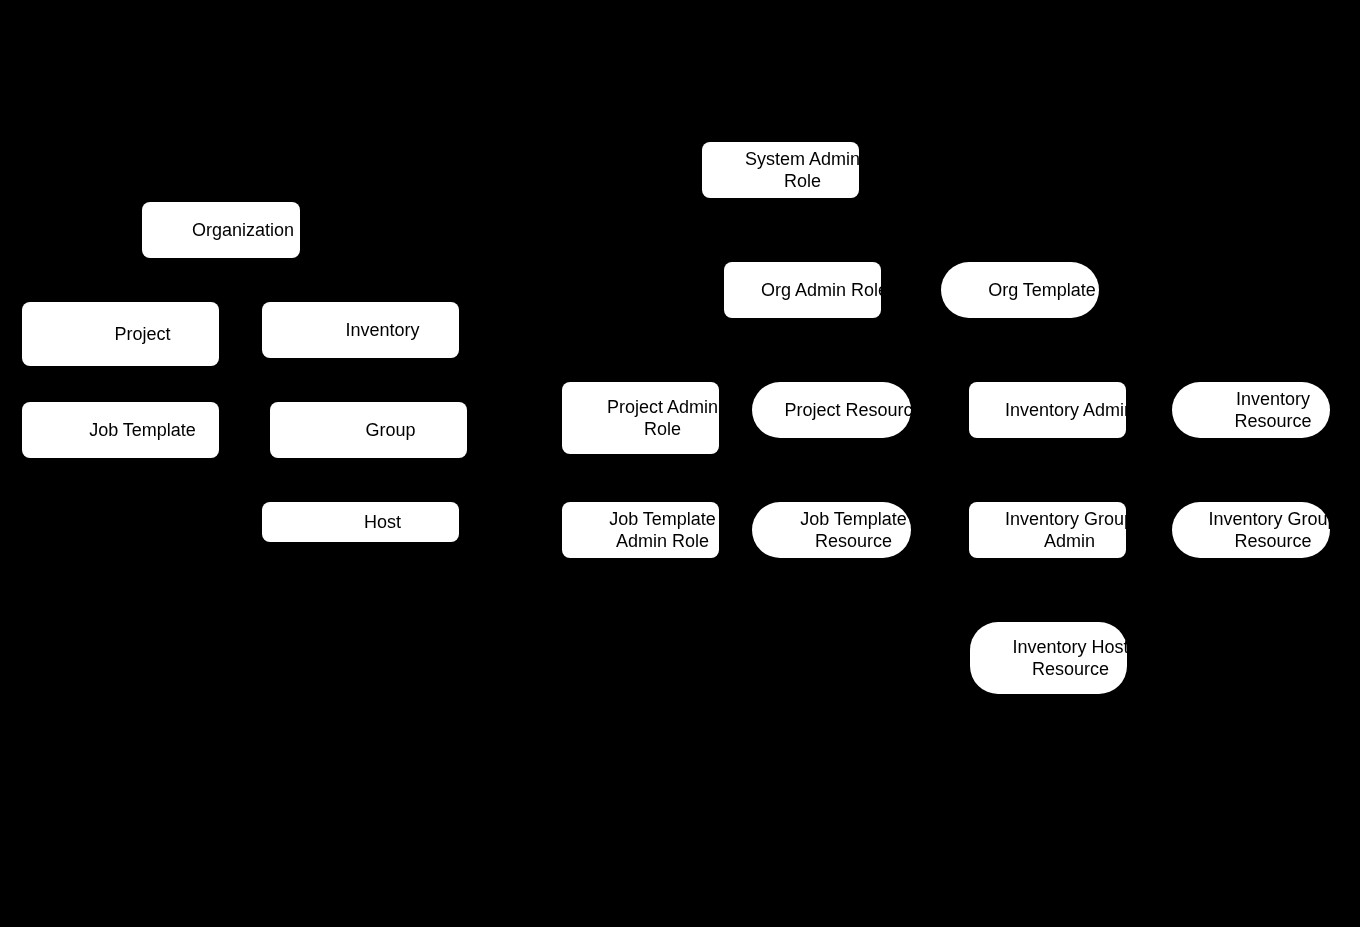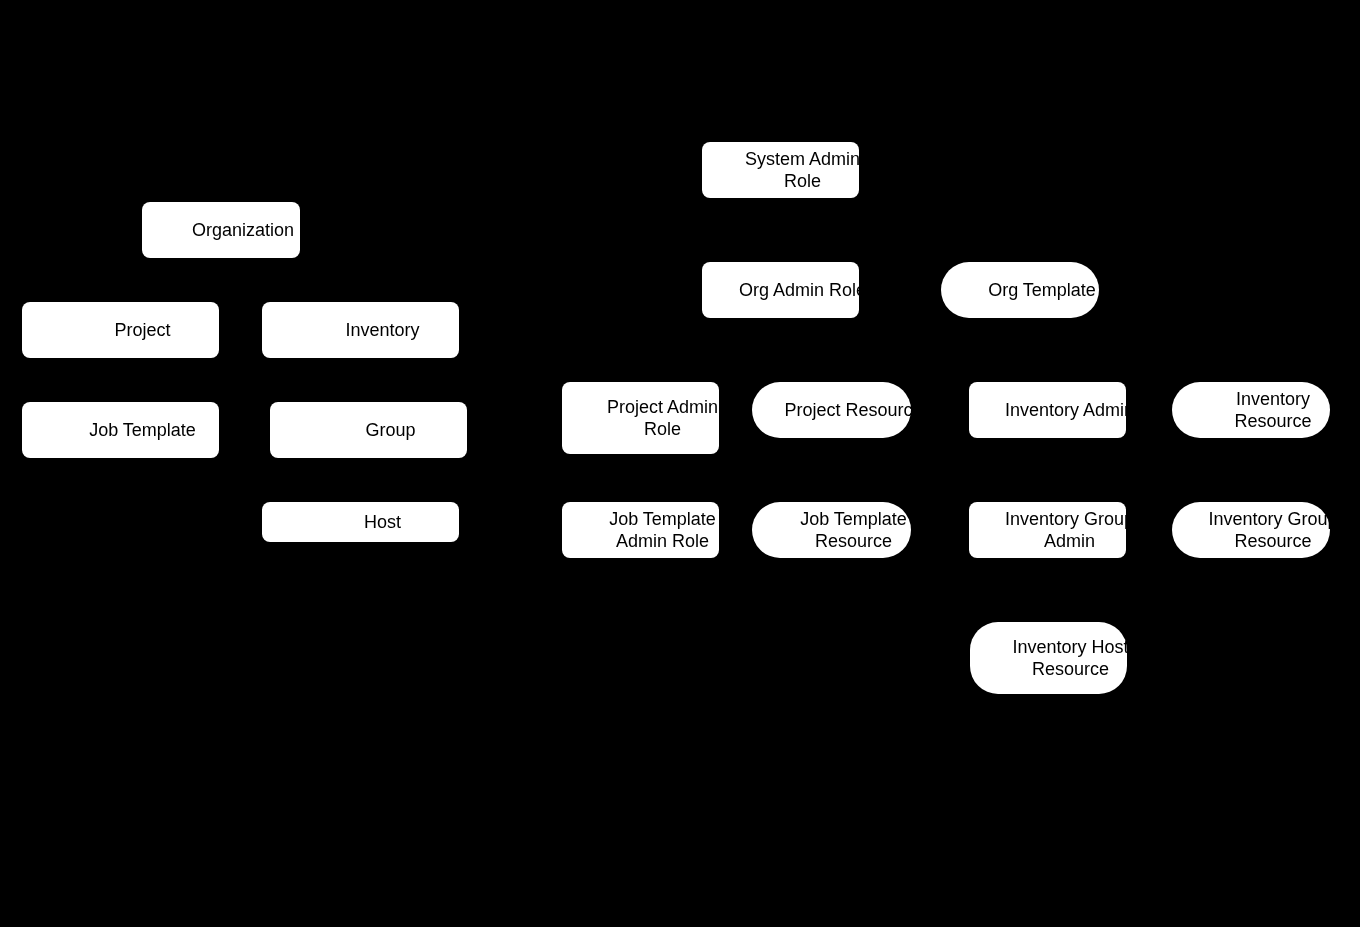--- a/index.html
+++ b/index.html
@@ -42,40 +42,40 @@
     white-space: nowrap;
   }
 </style>
 </head>
 <body>
 
 <div class="canvas">
     <div class="node rect" title="Organization" style="left: 142px; top: 202px; width: 158px; height: 56px;">
       <div class="node-line">Organization</div>
     </div>
-    <div class="node rect" title="Project" style="left: 22px; top: 302px; width: 197px; height: 56px;">
+    <div class="node rect" title="Project" style="left: 22px; top: 302px; width: 197px; height: 64px;">
       <div class="node-line">Project</div>
     </div>
     <div class="node rect" title="Inventory" style="left: 262px; top: 302px; width: 197px; height: 56px;">
       <div class="node-line">Inventory</div>
     </div>
     <div class="node rect" title="Job Template" style="left: 22px; top: 402px; width: 197px; height: 56px;">
       <div class="node-line">Job Template</div>
     </div>
     <div class="node rect" title="Group" style="left: 270px; top: 402px; width: 197px; height: 56px;">
       <div class="node-line">Group</div>
     </div>
     <div class="node rect" title="Host" style="left: 262px; top: 502px; width: 197px; height: 40px;">
       <div class="node-line">Host</div>
     </div>
     <div class="node rect" title="System Admin Role" style="left: 702px; top: 142px; width: 157px; height: 56px;">
       <div class="node-line">System Admin</div>
       <div class="node-line">Role</div>
     </div>
-    <div class="node rect" title="Org Admin Role" style="left: 702px; top: 262px; width: 157px; height: 56px; text-align: center;">
+    <div class="node rect" title="Org Admin Role" style="left: 724px; top: 262px; width: 157px; height: 56px; text-align: center;">
       <div class="node-line">Org Admin Role</div>
     </div>
     <div class="node stadium" title="Org Resource" style="left: 941px; top: 262px; width: 158px; height: 56px;">
       <div class="node-line">Org Template</div>
     </div>
     <div class="node rect" title="Project Admin Role" style="left: 562px; top: 382px; width: 157px; height: 72px;">
       <div class="node-line">Project Admin</div>
       <div class="node-line">Role</div>
     </div>
     <div class="node rect" title="Inventory Admin" style="left: 969px; top: 382px; width: 157px; height: 56px;">

